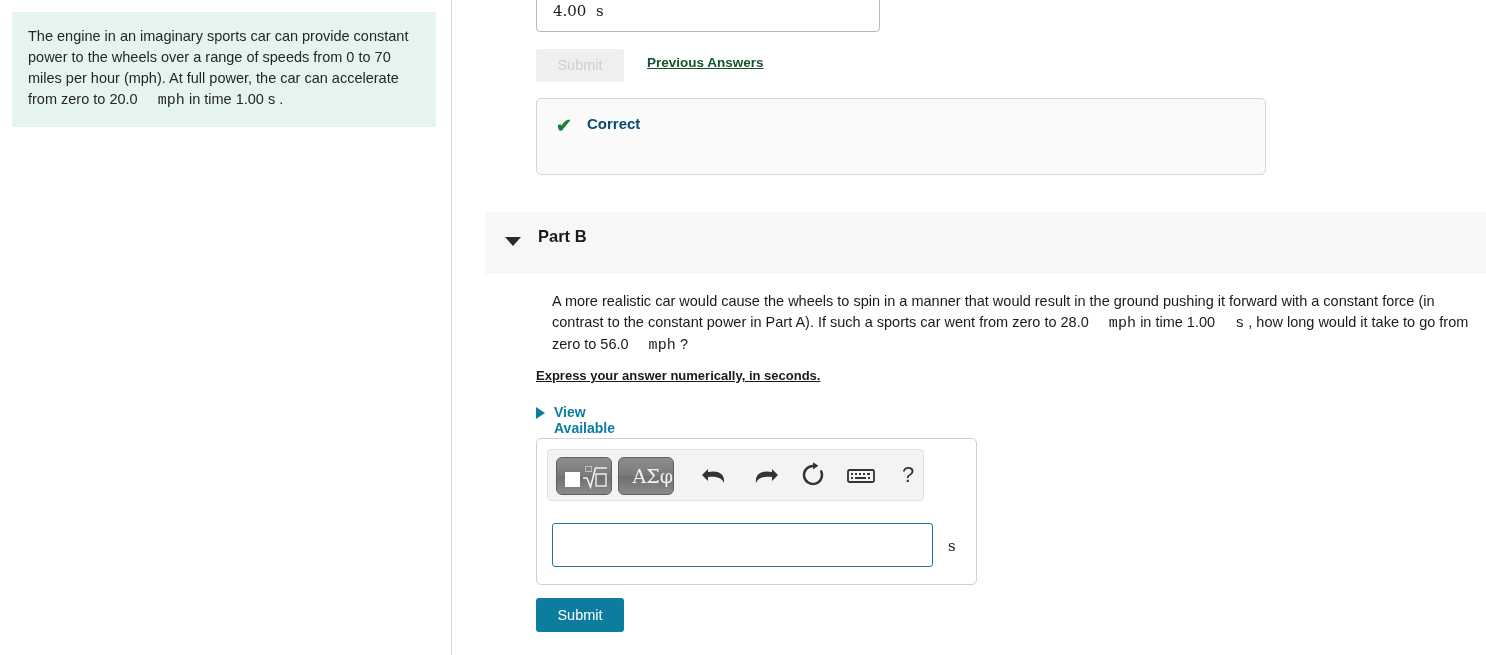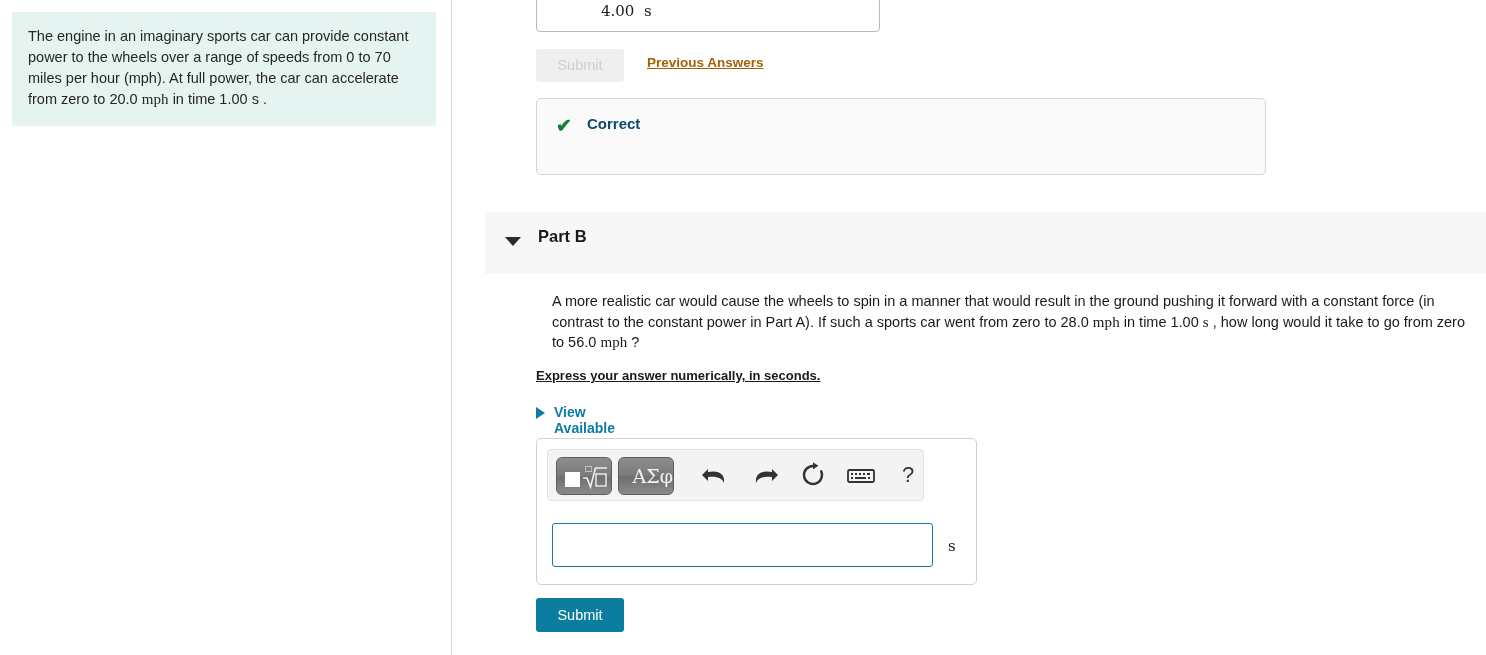--- a/index.html
+++ b/index.html
@@ -29,23 +29,24 @@
     position: absolute;
     left: 12px; top: 12px;
     width: 424px;
     background: #e6f4f1;
     padding: 14px 16px 16px 16px;
     color: #262626;
     font-size: 14.5px;
     line-height: 21px;
   }
   .mathvar {
-    font-family: Liberation Serif, serif;
+    font-family: Liberation Mono, monospace;
     font-size: 15px;
     letter-spacing: 0.1px;
+    margin-left: 16px;
   }
   .mathvar-sm {
     font-family: "Liberation Sans", sans-serif;
   }
 
   
   #right-pane {
     position: absolute;
     left: 453px; top: 0;
     width: 1033px; height: 655px;
@@ -61,42 +62,41 @@
     border-radius: 4px;
     background: #fff;
   }
   #parta-answer-value {
     position: absolute;
     left: 16px; top: 23px;
     font-family: "DejaVu Serif", "Liberation Serif", serif;
     font-size: 15px;
     color: #1a1a1a;
     white-space: pre;
-    margin-left: 48px;
   }
 
   #parta-submit {
     position: absolute;
     left: 83px; top: 49px;
     width: 88px; height: 33px;
     background: #efefef;
     border: none;
     border-radius: 3px;
     color: #cfcfcf;
     font-size: 14.5px;
     font-family: "Liberation Sans", sans-serif;
     text-align: center;
     line-height: 33px;
     padding: 0;
     cursor: default;
   }
   #parta-prev-answers {
     position: absolute;
     left: 194px; top: 55px;
-    color: #a16207;
+    color: #14532d;
     font-size: 13.5px;
     font-weight: bold;
     text-decoration: underline;
     cursor: pointer;
   }
 
   
   #correct-box {
     position: absolute;
     left: 83px; top: 98px;

